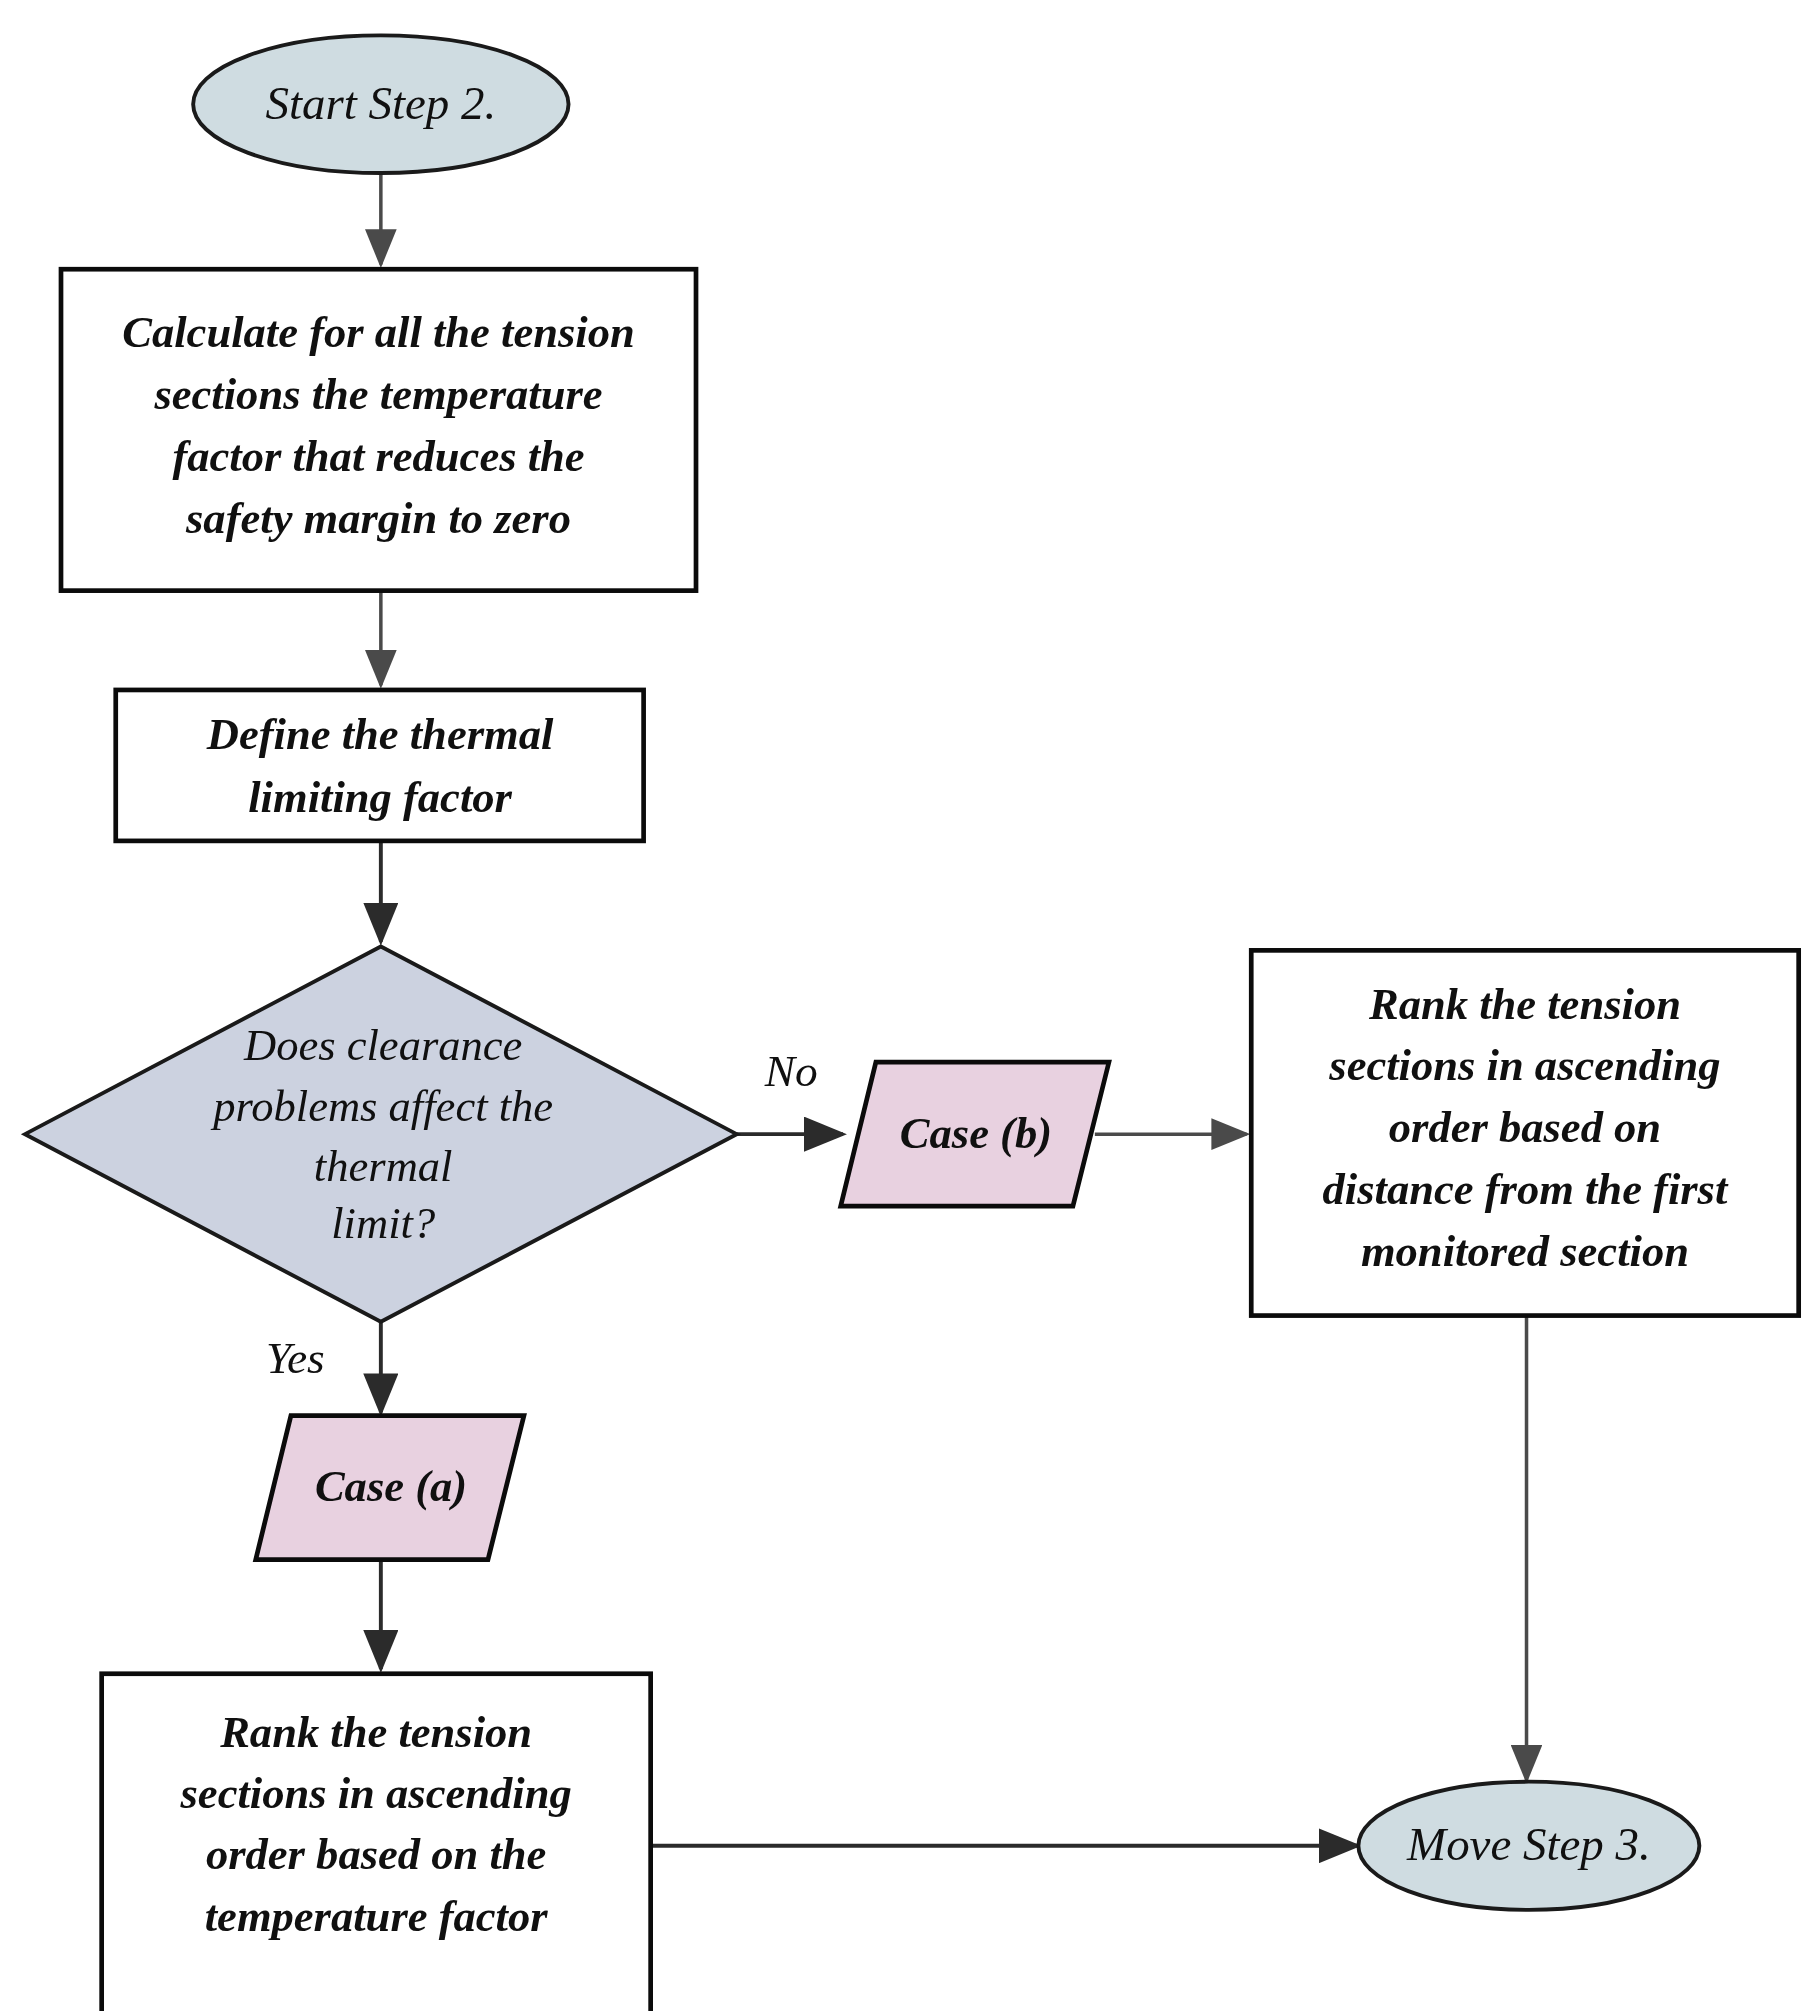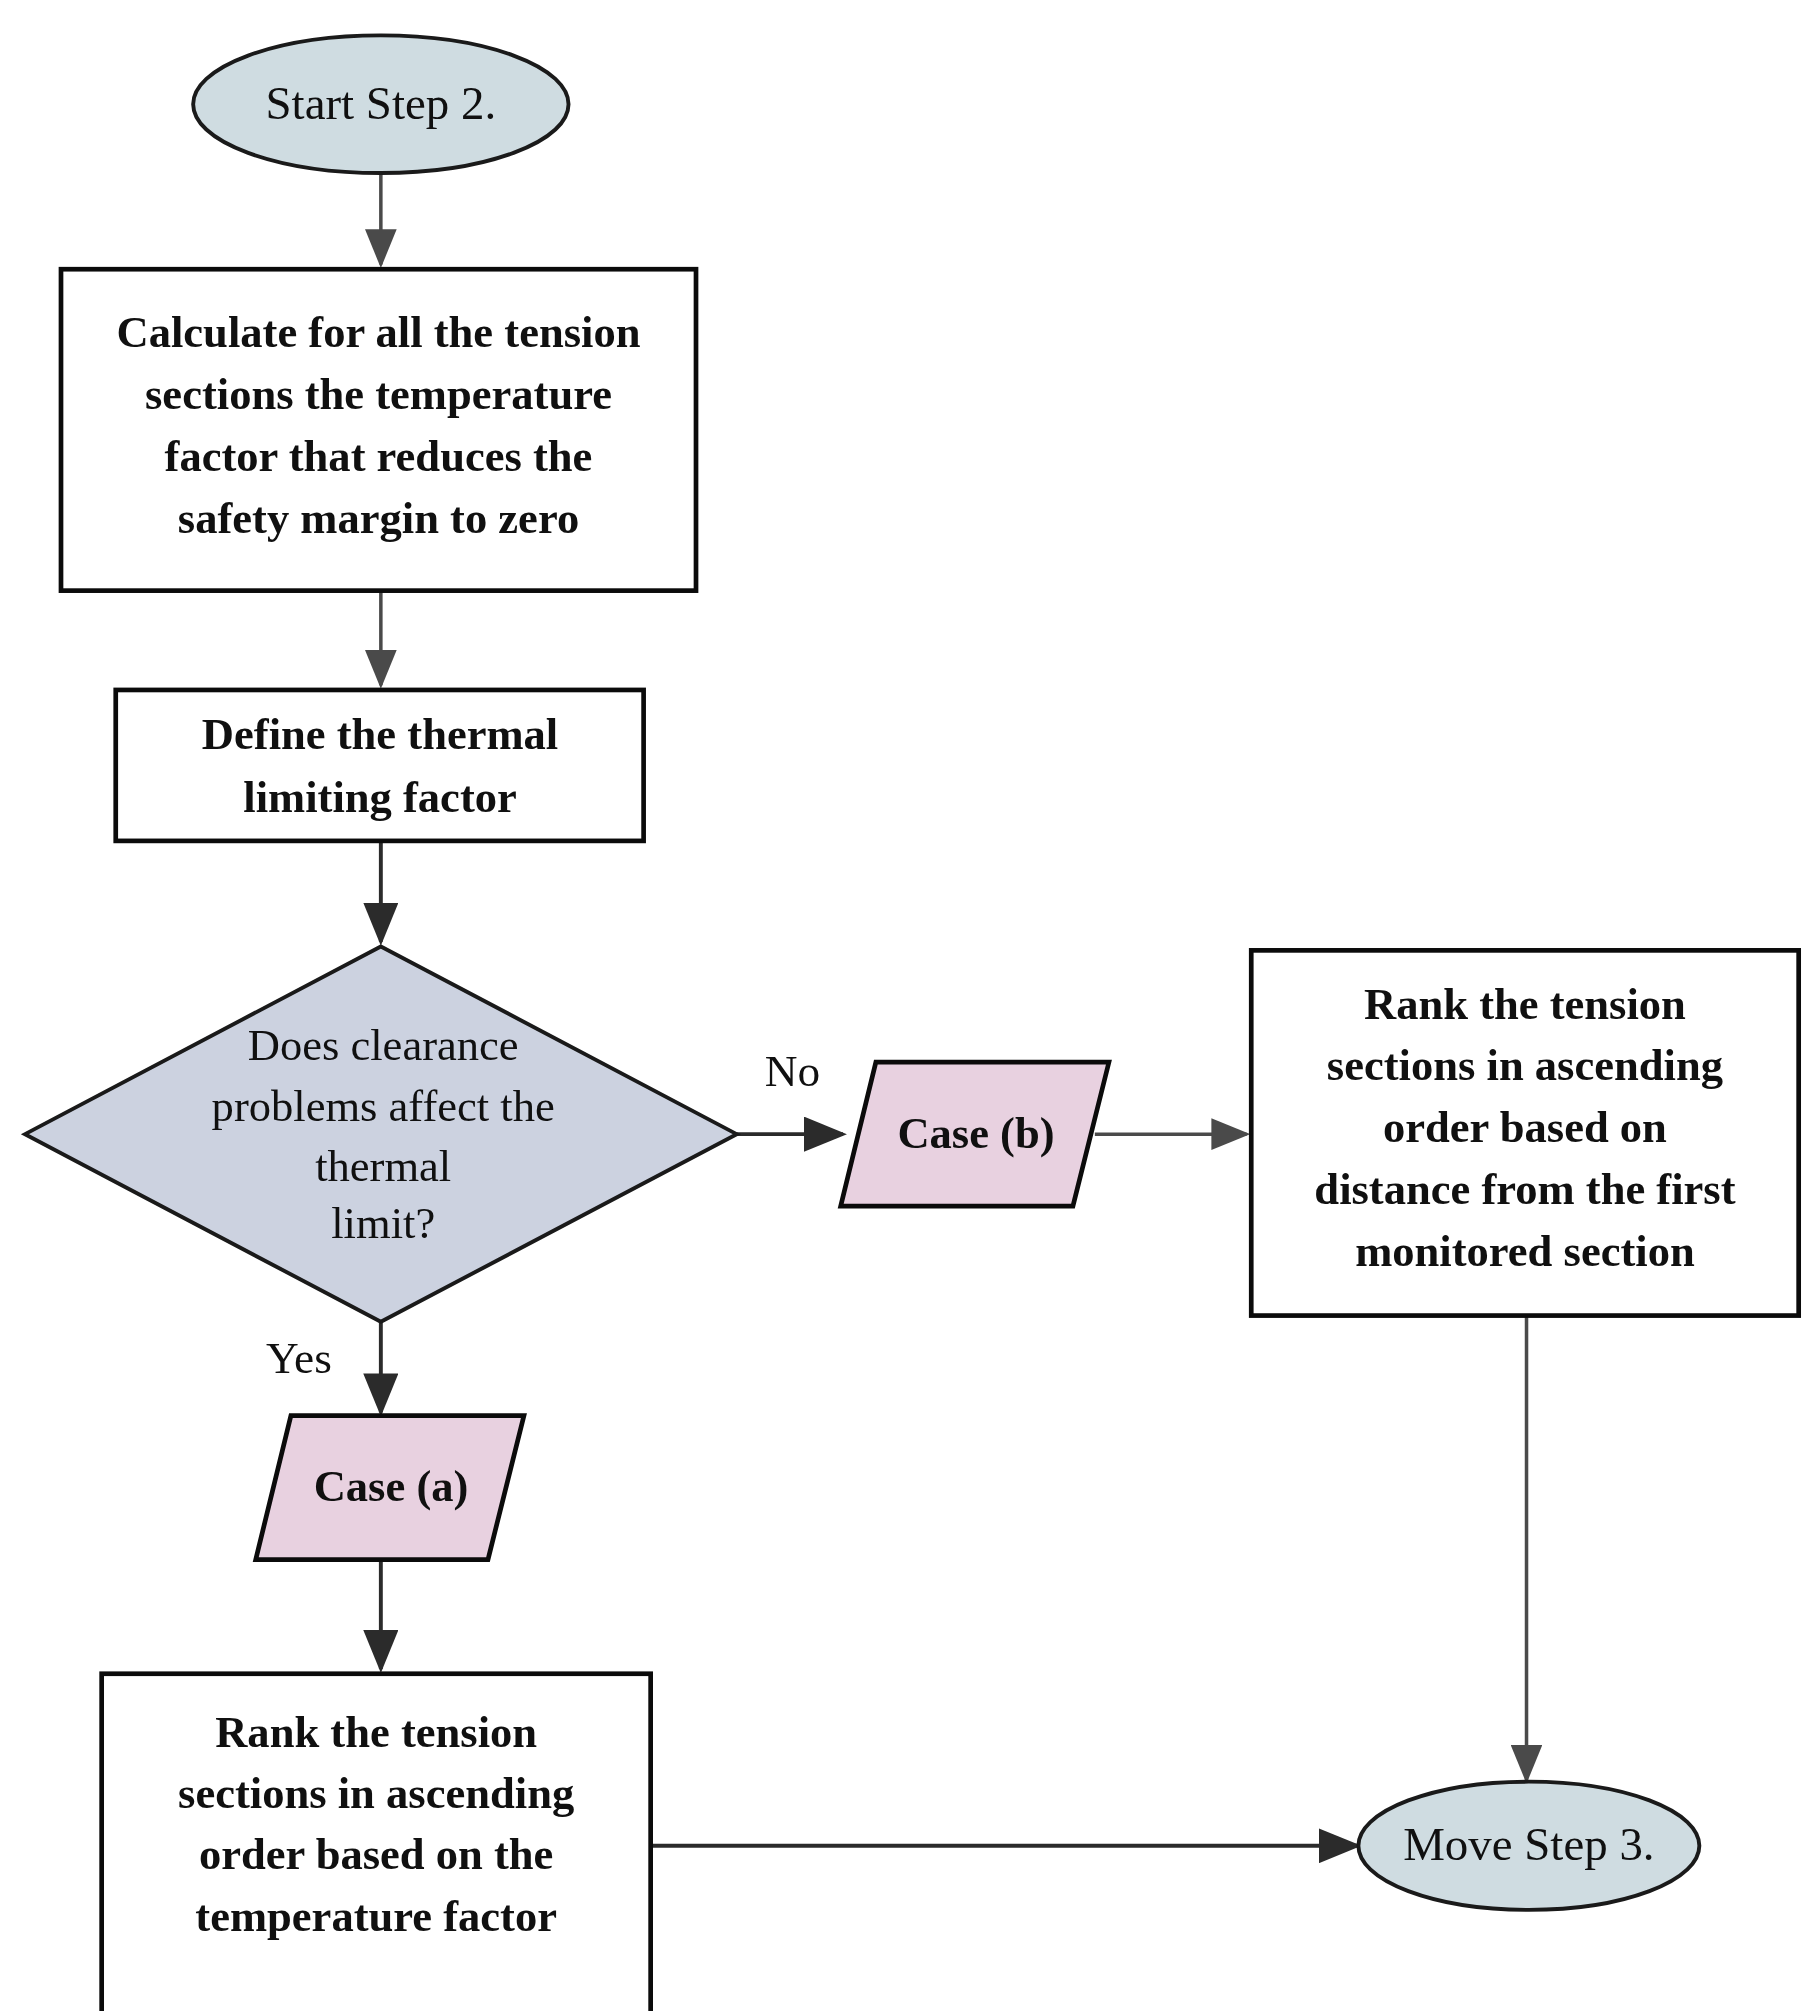--- a/index.html
+++ b/index.html
@@ -10,20 +10,21 @@
   }
   body {
     font-family: "Liberation Serif", "DejaVu Serif", serif;
   }
   #canvas {
     position: relative;
     width: 1819px;
     height: 2011px;
     background: #ffffff;
     overflow: hidden;
+    font-style: italic;
   }
   svg#flow {
     position: absolute;
     top: 0;
     left: 0;
     width: 1819px;
     height: 2011px;
     display: block;
   }
   .node-text {

